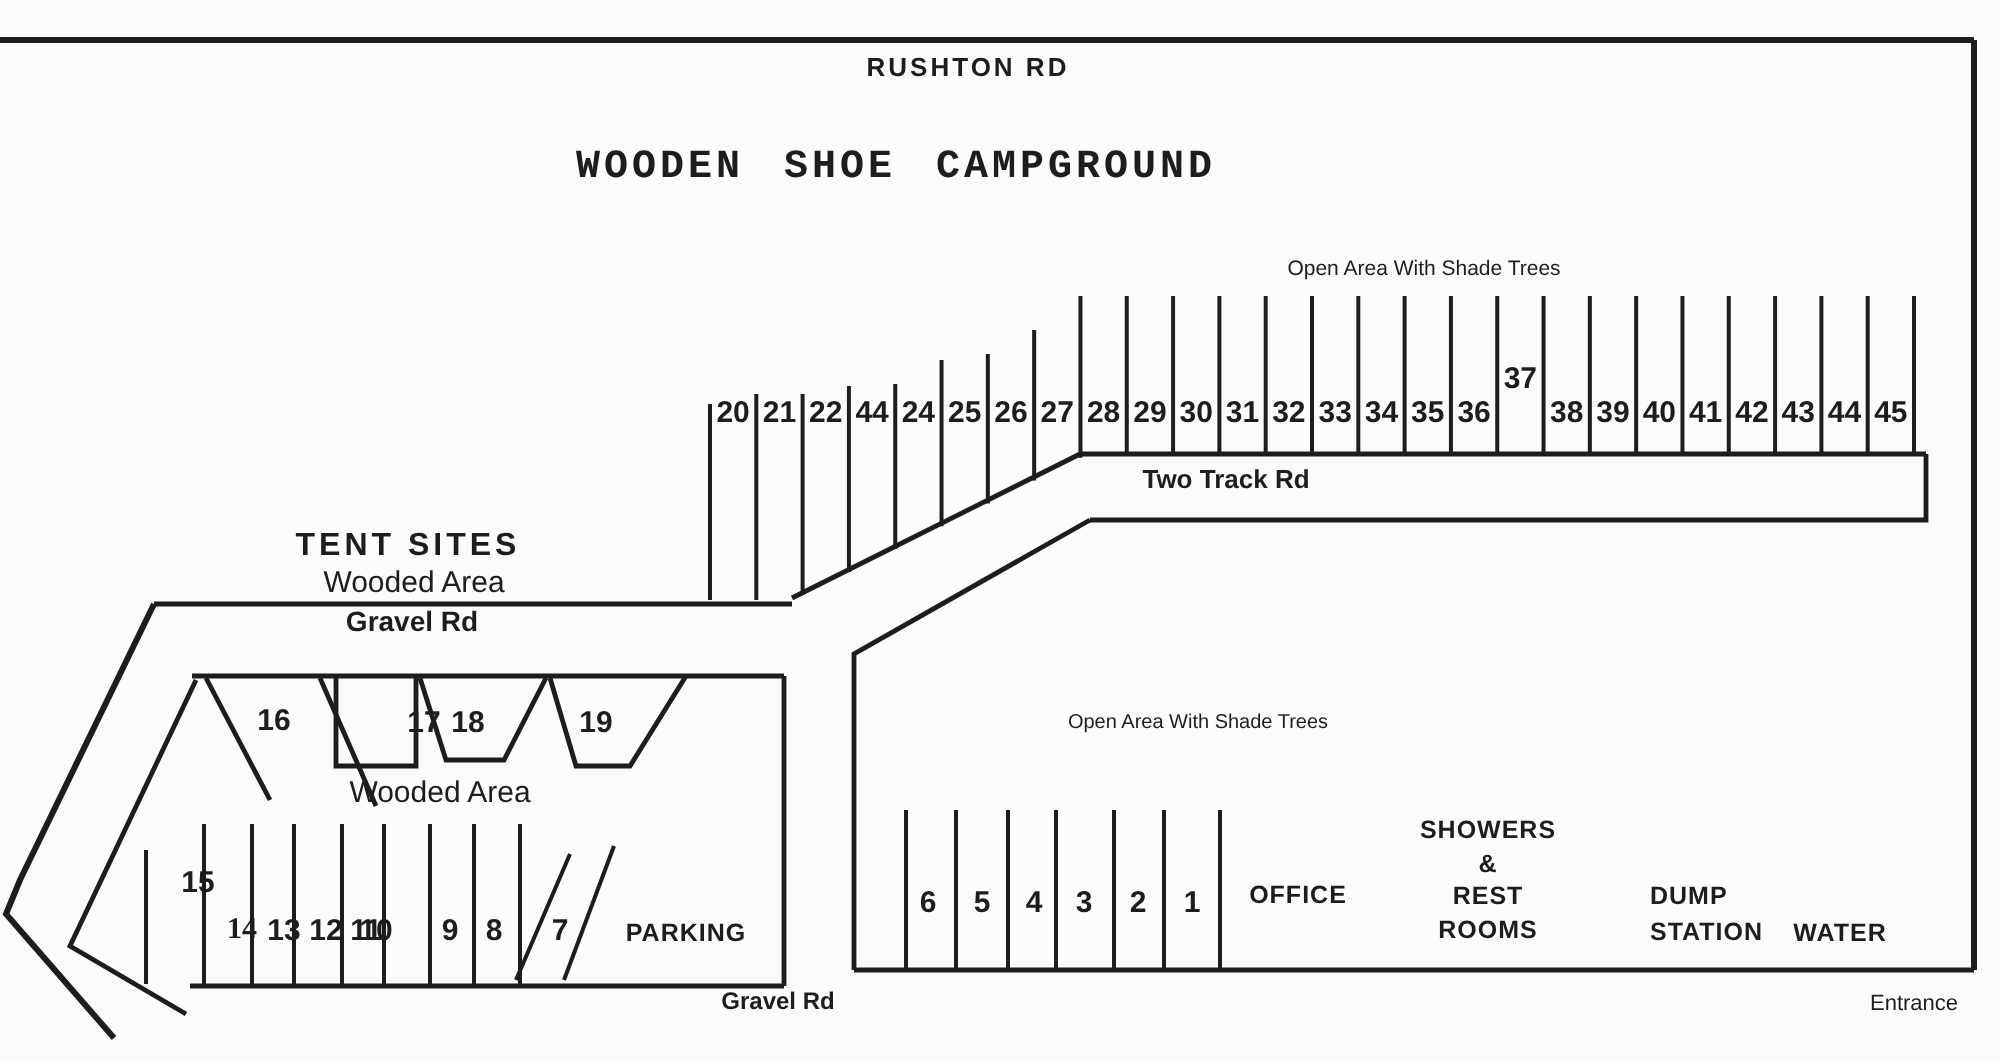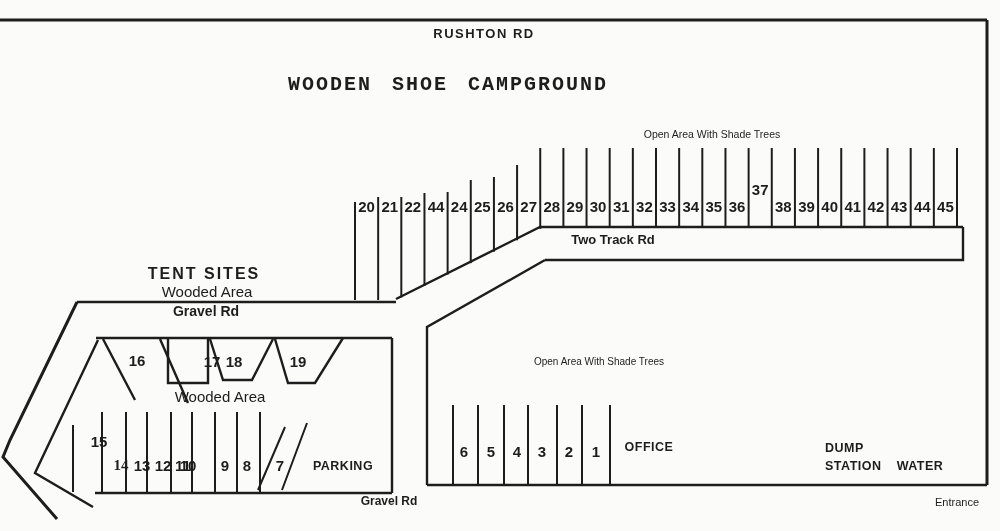--- a/index.html
+++ b/index.html
@@ -102,20 +102,26 @@
   <div class="lbl tent-sites" style="left:204px;top:274px;">TENT SITES</div>
   <div class="lbl small-area" style="left:207px;top:292px;">Wooded Area</div>
   <div class="lbl gravel-upper" style="left:206px;top:311px;">Gravel Rd</div>
   <div class="lbl two-track" style="left:613px;top:240px;">Two Track Rd</div>
   <div class="lbl small-area" style="left:220px;top:397px;">Wooded Area</div>
   <div class="lbl open-area" style="left:587px;top:362px;font-size:10px;">Open Area With Shade Trees</div>
   <div class="lbl fac" style="left:343px;top:467px;">PARKING</div>
   <div class="lbl gravel-lower" style="left:389px;top:501px;">Gravel Rd</div>
   <div class="lbl fac" style="left:649px;top:448px;">OFFICE</div>
 
+  <div class="lbl fac stack" style="left:744px;top:440px;">
+    <div>SHOWERS</div>
+    <div>&amp;</div>
+    <div>REST</div>
+    <div>ROOMS</div>
+  </div>
 
   <div class="lbl fac stack-left" style="left:825px;top:457px;">
     <div>DUMP</div>
     <div>STATION</div>
   </div>
 
   <div class="lbl fac" style="left:920px;top:467px;">WATER</div>
   <div class="lbl entrance" style="left:957px;top:503px;">Entrance</div>
 
   <div id="site-labels">

